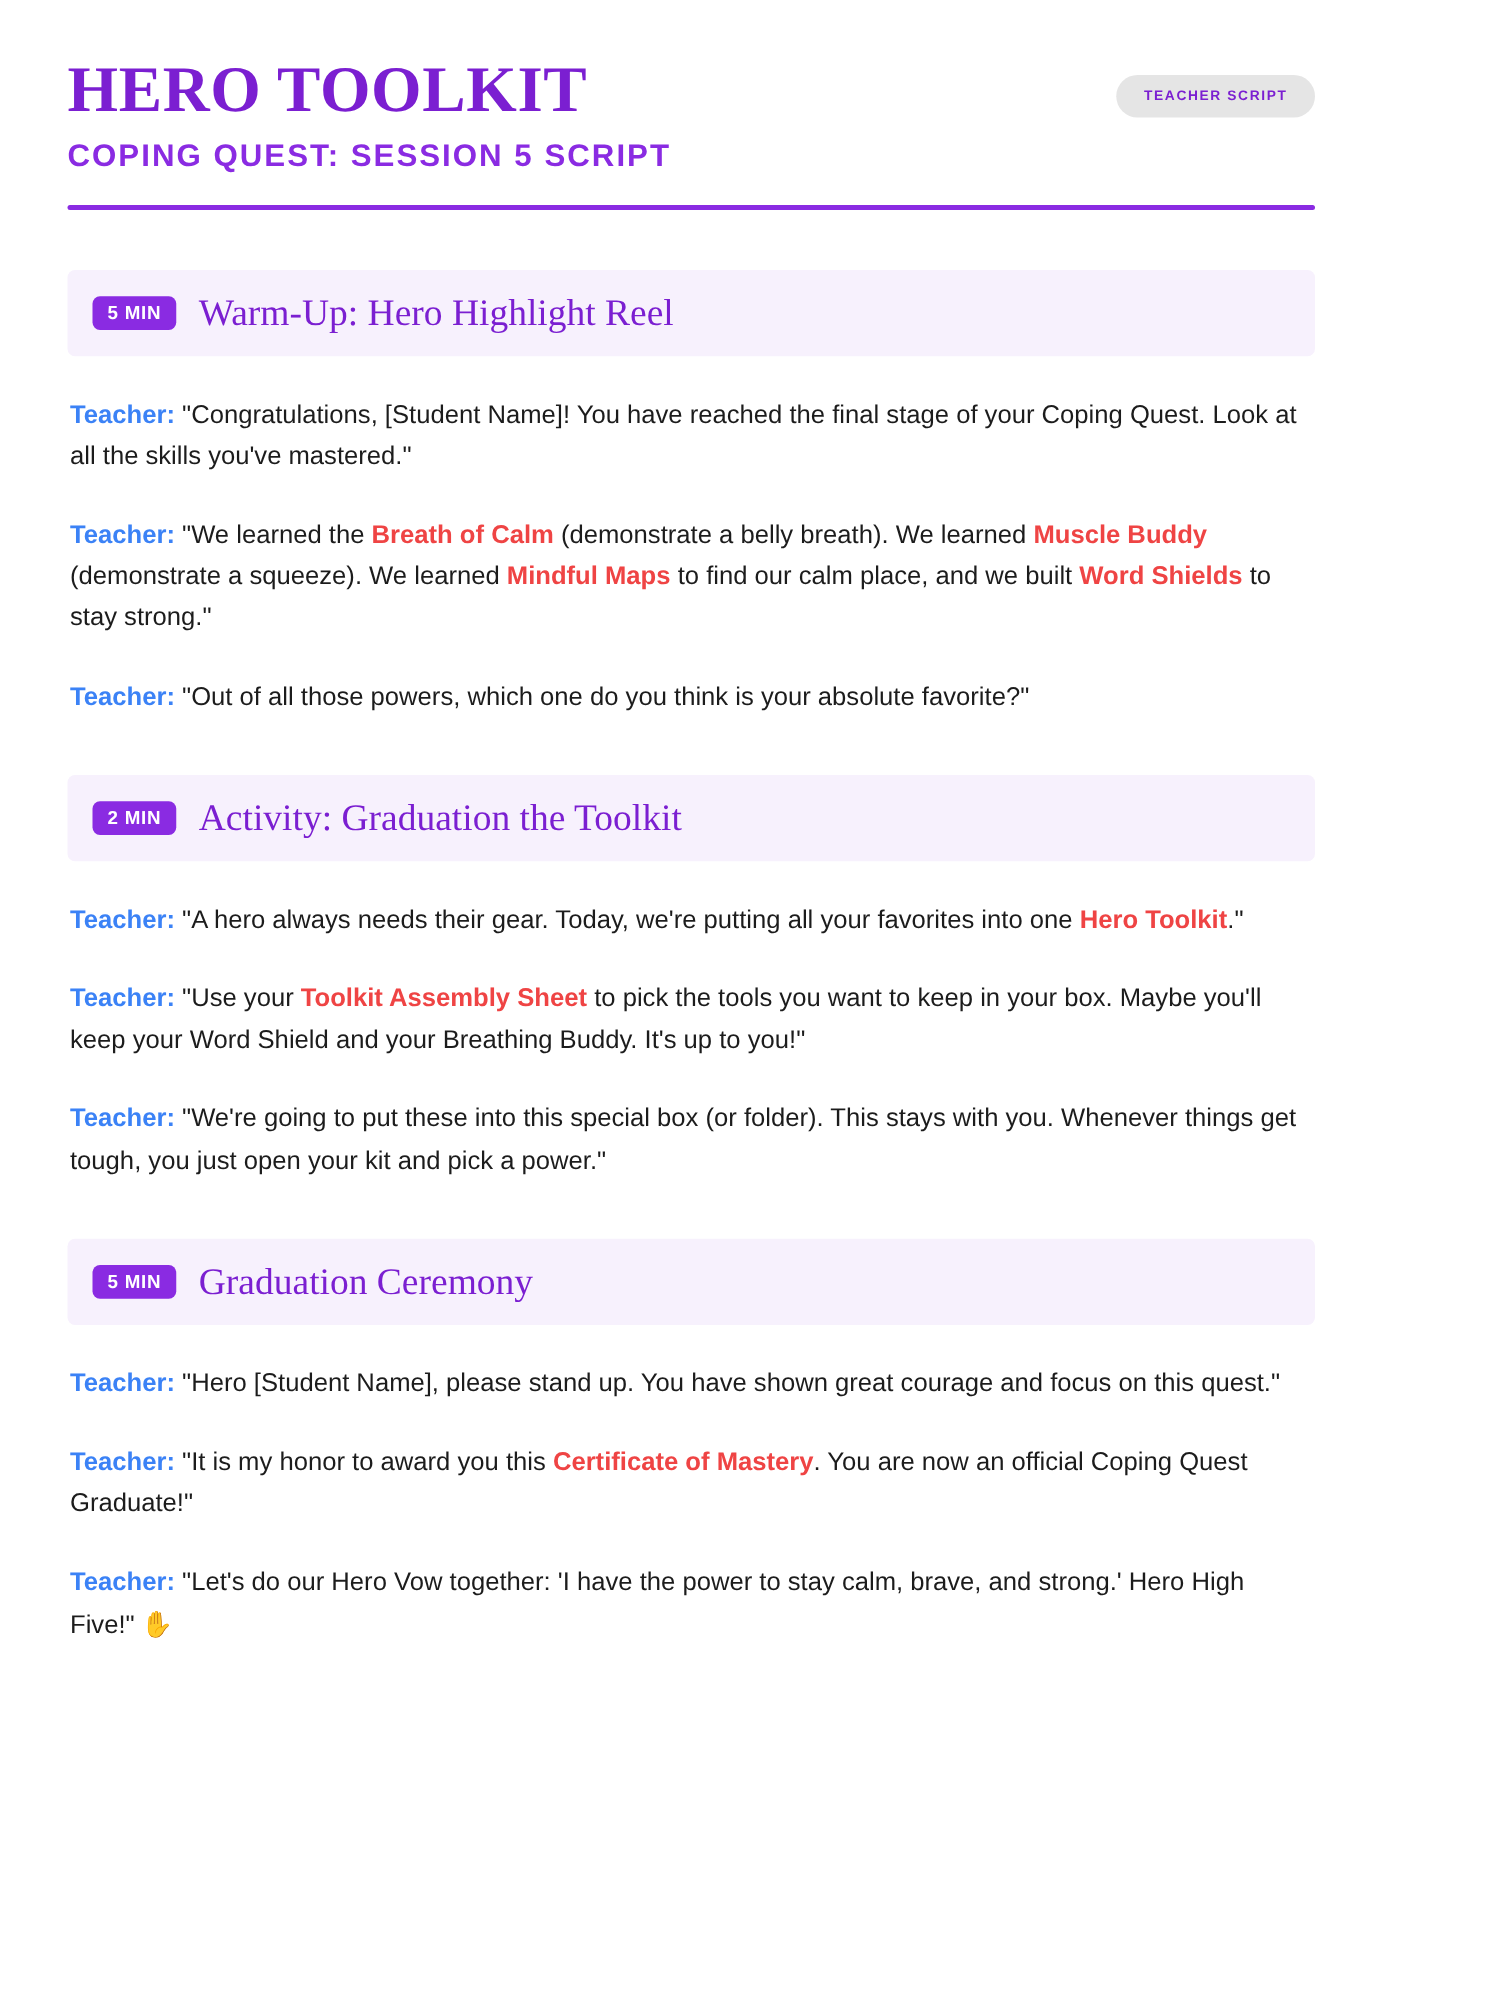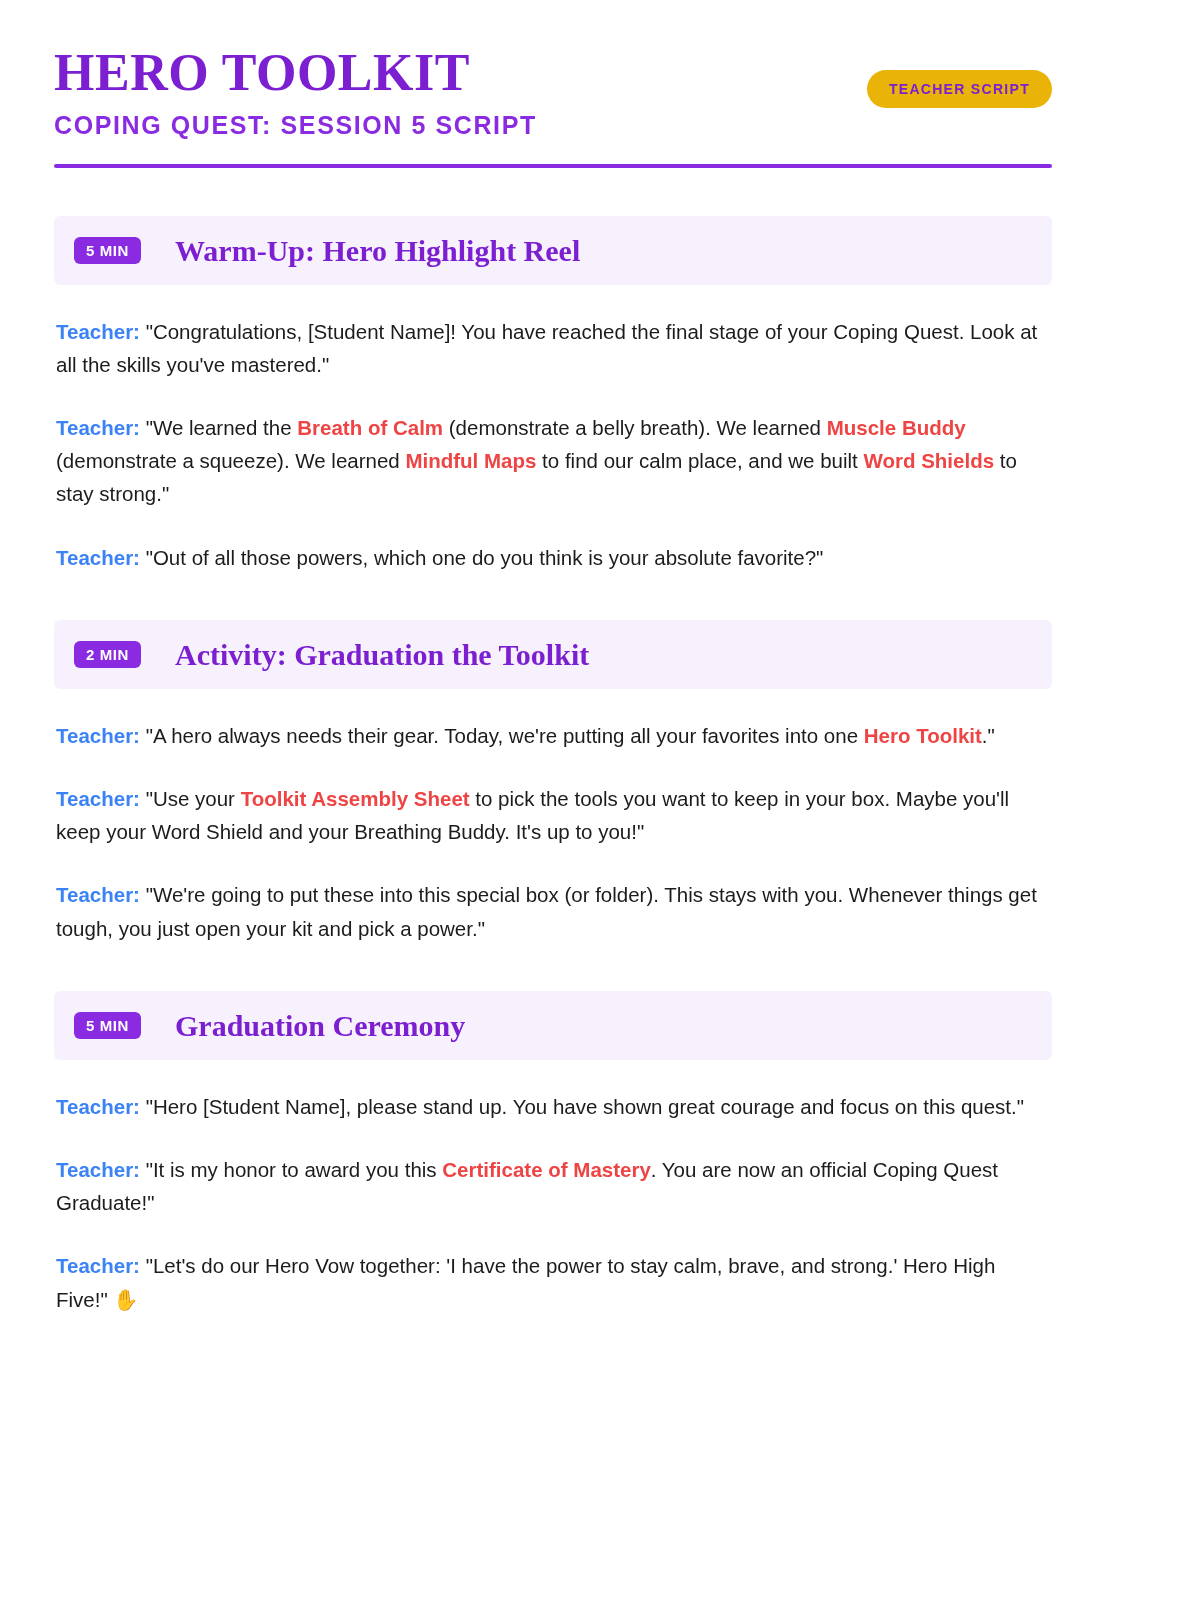--- a/index.html
+++ b/index.html
@@ -40,24 +40,24 @@
   }
   .doc-subtitle {
     font-size: 25px;
     font-weight: bold;
     letter-spacing: 1.6px;
     color: #8a2be2;
     margin: 0;
     text-transform: uppercase;
   }
   .script-badge {
-    margin-top: 24px;
-    background: #eab308;
+    margin-top: 14px;
+    background: #e5e5e5;
     color: #7b1fd1;
-    font-size: 14px;
+    font-size: 11px;
     font-weight: bold;
     letter-spacing: 1.3px;
     padding: 11px 22px;
     border-radius: 22px;
     white-space: nowrap;
   }
   .header-rule {
     margin-top: 24px;
     height: 4px;
     background: #8a2be2;
@@ -69,37 +69,37 @@
     margin-top: 46px;
   }
   .section:first-of-type {
     margin-top: 48px;
   }
   .section-head {
     background: #f7f1fd;
     border-radius: 6px;
     display: flex;
     align-items: center;
-    gap: 34px;
+    gap: 18px;
     padding: 18px 20px;
   }
   .time-chip {
     background: #8a2be2;
     color: #ffffff;
     font-size: 15px;
     font-weight: bold;
     letter-spacing: 0.6px;
     padding: 6px 12px;
     border-radius: 6px;
     white-space: nowrap;
     line-height: 1;
   }
   .section-title {
     font-family: "Liberation Serif", serif;
-    font-weight: bold;
+    font-weight: normal;
     font-size: 30px;
     color: #7b1fd1;
     line-height: 1.1;
   }
 
   
   .lines {
     padding: 0 2px;
   }
   .line {

